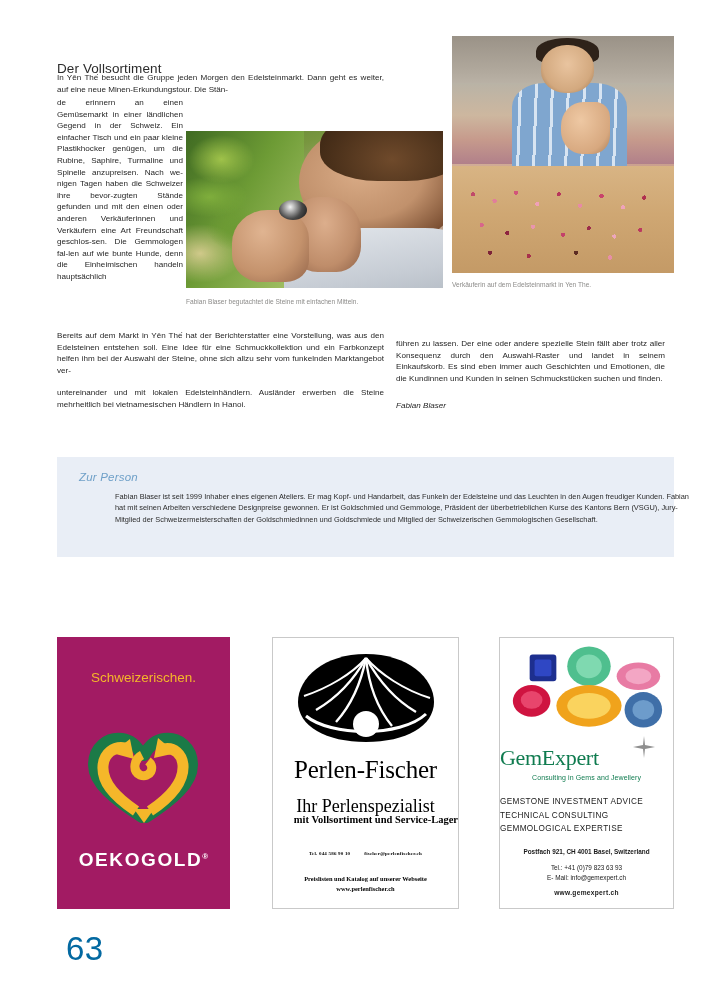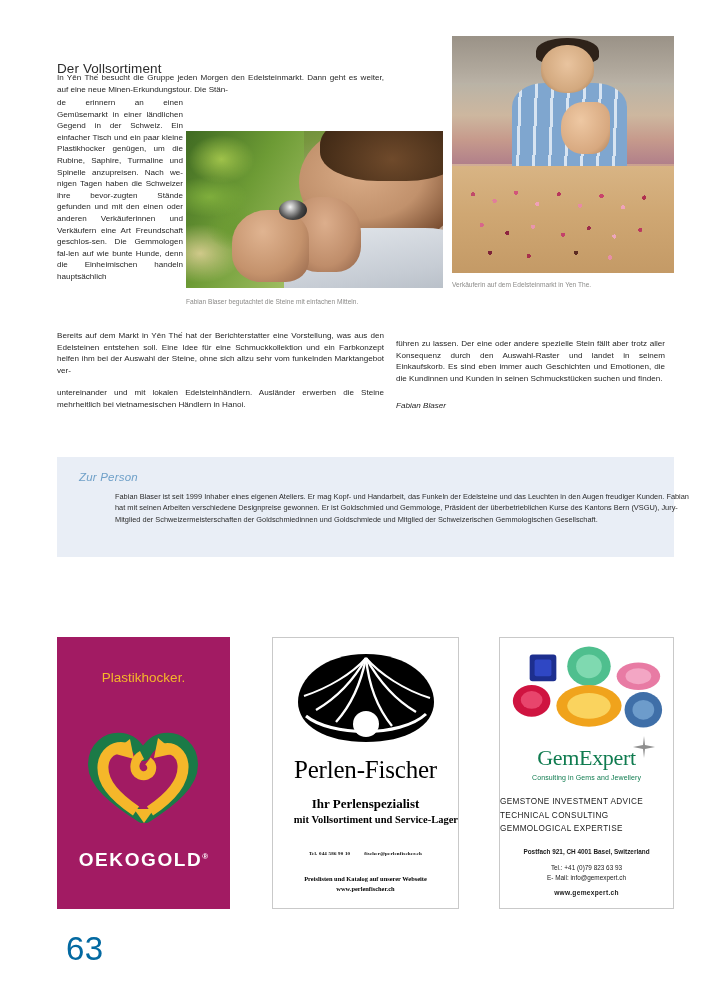--- a/index.html
+++ b/index.html
@@ -294,22 +294,22 @@
     text-align: center;
     font-family: "Liberation Serif", serif;
     font-size: 25px;
     color: #000;
     letter-spacing: -0.2px;
   }
   .perlen-l1 {
     position: absolute; left:0; right:0; top: 158px;
     text-align: center;
     font-family: "Liberation Serif", serif;
-    font-weight: 700;
-    font-size: 13px;
+    font-weight: 400;
+    font-size: 18px;
     color: #000;
   }
   .perlen-l2 {
     position: absolute; left:2px; right:0; top: 176px;
     text-align: right;
     font-family: "Liberation Serif", serif;
     font-weight: 700;
     font-size: 10.5px;
     color: #000;
   }
@@ -336,21 +336,21 @@
   
   .ad-gem {
     left: 499px; top: 637px;
     width: 175px; height: 272px;
     background: #ffffff;
     border: 1px solid #c9c9c9;
   }
   .gem-stones { position:absolute; left:0; top:6px; width:100%; height:102px; }
   .gem-logo {
     position:absolute; left:0; right:0; top: 107px;
-    text-align:center;
+    text-align:left;
     font-family: "Liberation Serif", serif;
     font-size: 22px;
     color: #0f7b4f;
     letter-spacing: -.3px;
   }
   .gem-sub {
     position:absolute; left:0; right:0; top: 136px;
     text-align:center;
     font-size: 7px;
     color: #0f7b4f;
@@ -445,21 +445,21 @@
     <div class="pr-gems"></div>
   </div>
   <div class="caption cap-right">Verkäuferin auf dem Edelsteinmarkt in Yen The.</div>
 
   <section class="person-box">
     <div class="person-title">Zur Person</div>
     <div class="person-text">Fabian Blaser ist seit 1999 Inhaber eines eigenen Ateliers. Er mag Kopf- und Handarbeit, das Funkeln der Edelsteine und das Leuchten in den Augen freudiger Kunden. Fabian hat mit seinen Arbeiten verschiedene Designpreise gewonnen. Er ist Goldschmied und Gemmologe, Präsident der überbetrieblichen Kurse des Kantons Bern (VSGU), Jury-Mitglied der Schweizermeisterschaften der Goldschmiedinnen und Goldschmiede und Mitglied der Schweizerischen Gemmologischen Gesellschaft.</div>
   </section>
 
   <div class="ad ad-oeko">
-    <div class="oeko-top">Plastikhocker.</div>
+    <div class="oeko-top">Schweizerischen.</div>
 
     <svg class="oeko-heart" viewBox="0 0 120 110">
 
       <path d="M58 92 C30 74 10 58 10 40 C10 22 24 12 38 14 C46 15 53 21 58 30" fill="none" stroke="#1b7a47" stroke-width="12" stroke-linecap="round"></path>
 
       <path d="M60 30 C65 21 72 15 80 14 C94 12 108 22 108 40 C108 58 90 74 62 92" fill="none" stroke="#1b7a47" stroke-width="12" stroke-linecap="round"></path>
 
       <path d="M52 86 C28 70 18 56 19 41 C20 28 30 21 41 23" fill="none" stroke="#f5b72a" stroke-width="11" stroke-linecap="butt"></path>
       <polygon points="46,14 28,28 50,34" fill="#f5b72a"></polygon>
 

